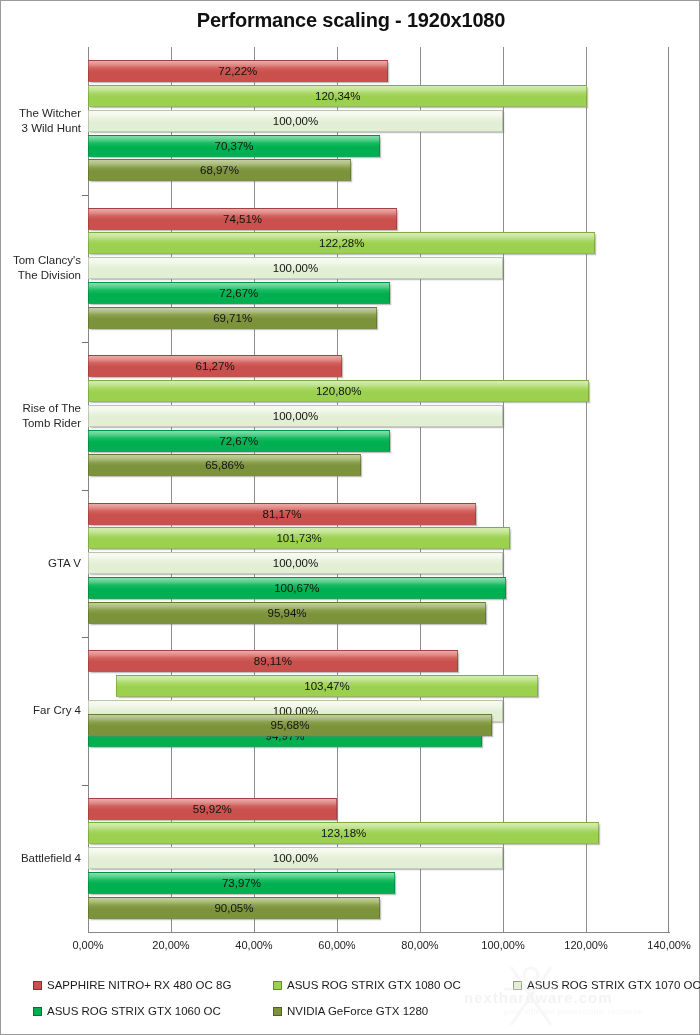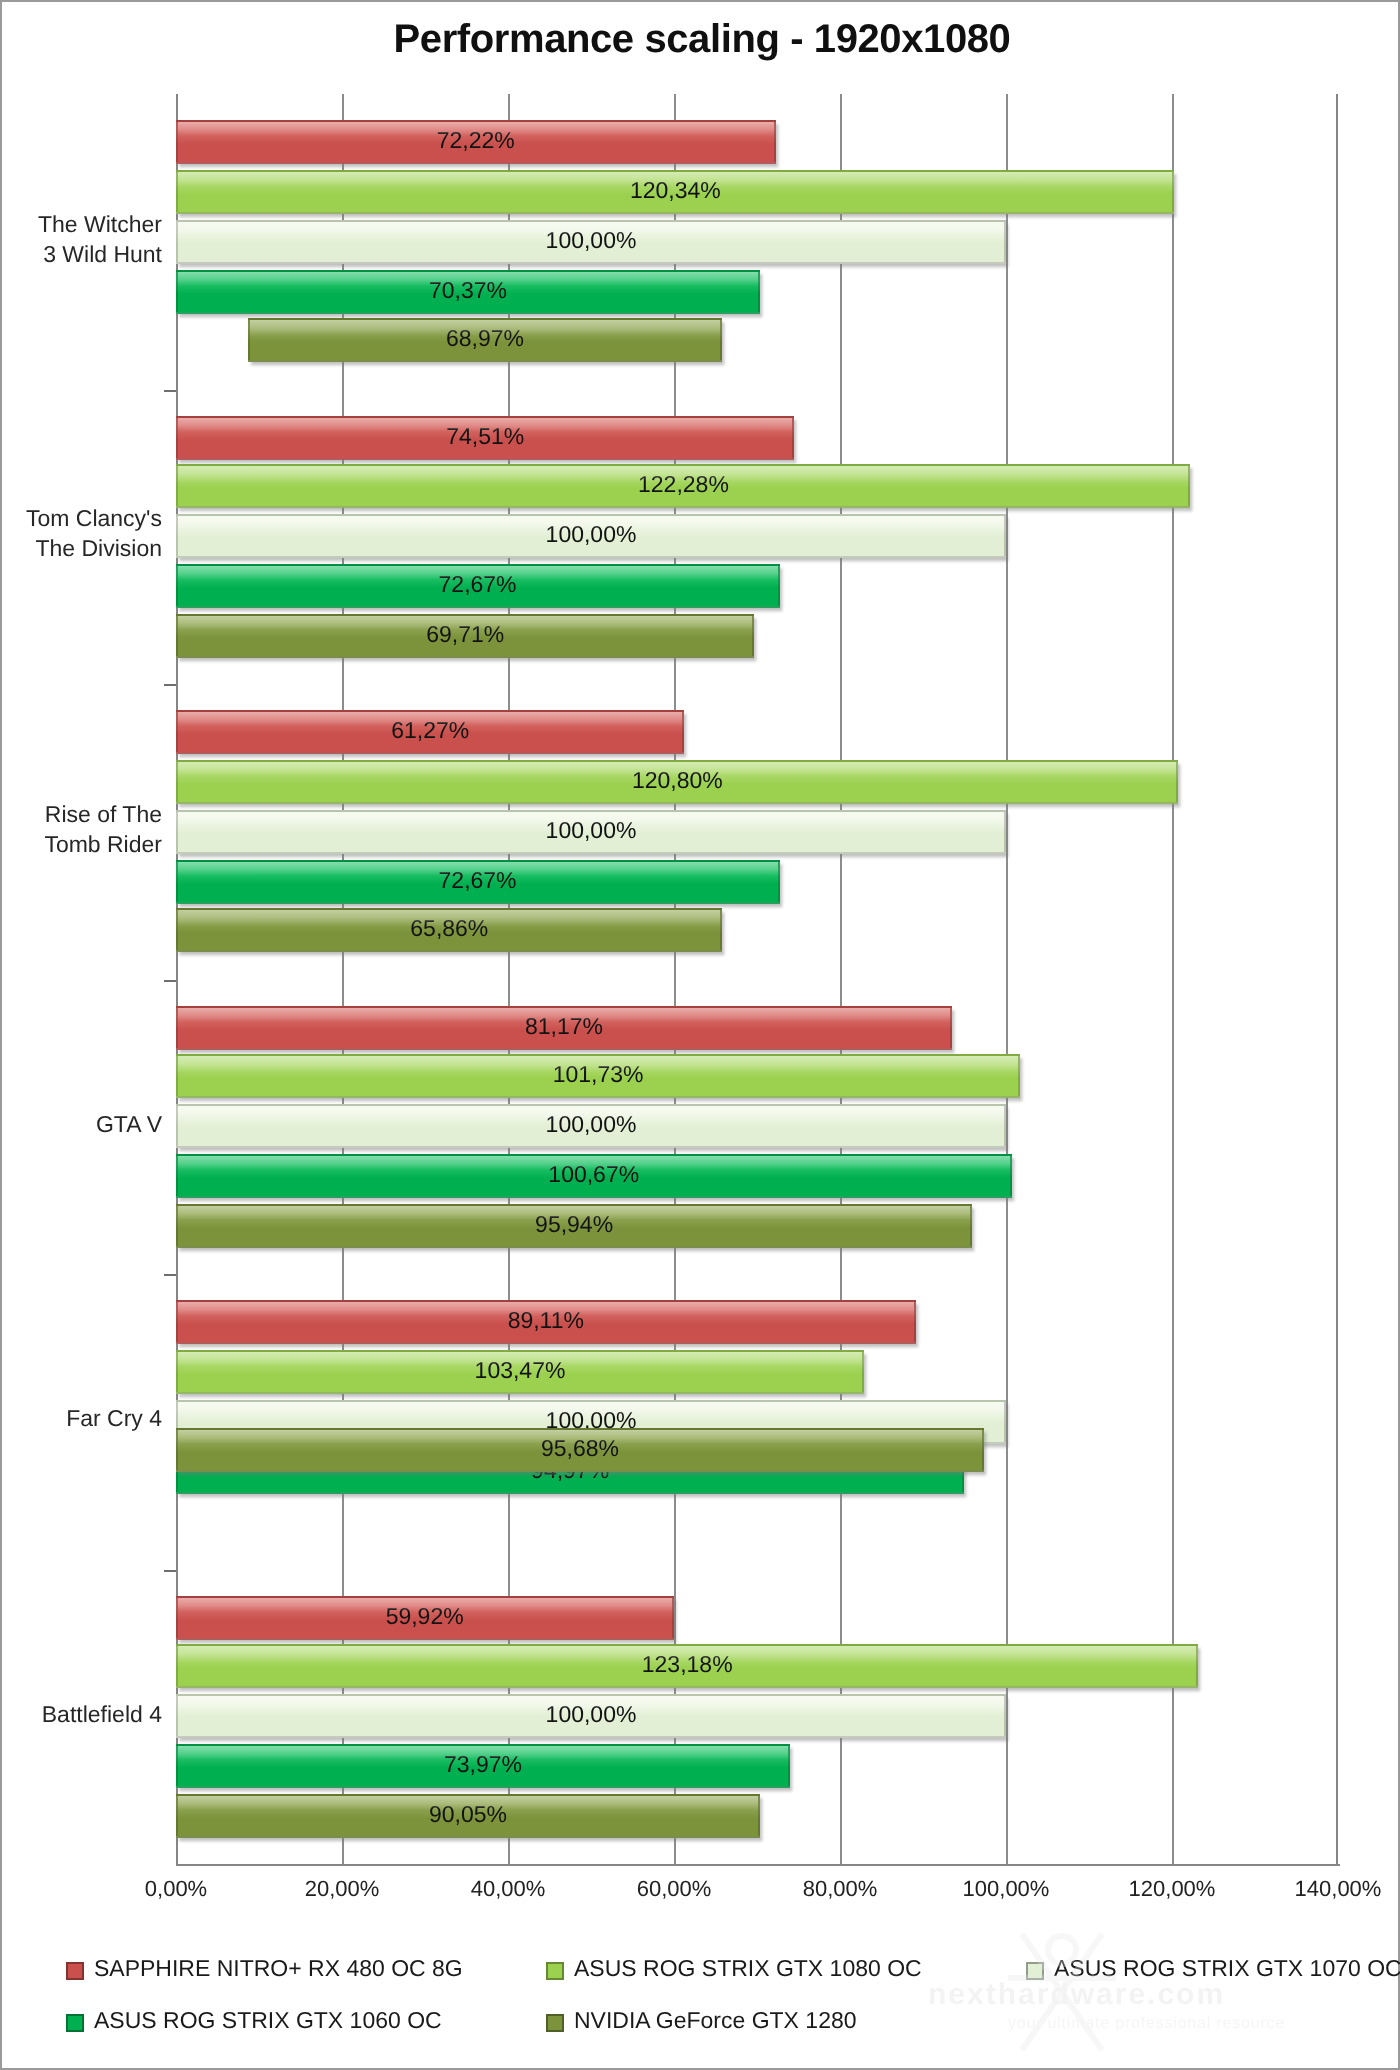--- a/index.html
+++ b/index.html
@@ -182,21 +182,21 @@
         <div class="bar-row" style="top: 62.75px; width: 415px;">
           <div class="bar" title="ASUS ROG STRIX GTX 1070 OC: 100,00%" style="background: linear-gradient(rgb(241, 247, 232) 0%, rgb(241, 247, 232) 18%, rgb(226, 239, 212) 55%, rgb(226, 239, 212) 100%);">
             <span class="bar-label" style="left: 50%; transform: translate(-50%, -50%);">100,00%</span>
           </div>
         </div>
         <div class="bar-row" style="top: 87.55px; width: 292.036px;">
           <div class="bar" title="ASUS ROG STRIX GTX 1060 OC: 70,37%" style="background: linear-gradient(rgb(44, 198, 112) 0%, rgb(44, 198, 112) 18%, rgb(0, 176, 80) 55%, rgb(0, 176, 80) 100%);">
             <span class="bar-label" style="left: 50%; transform: translate(-50%, -50%);">70,37%</span>
           </div>
         </div>
-        <div class="bar-row" style="top: 112.35px; width: 237px; margin-left: 36px;">
+        <div class="bar-row" style="top: 112.35px; width: 263px;">
           <div class="bar" title="NVIDIA GeForce GTX 1060: 68,97%" style="background: linear-gradient(rgb(151, 172, 92) 0%, rgb(151, 172, 92) 18%, rgb(124, 147, 60) 55%, rgb(124, 147, 60) 100%);">
             <span class="bar-label" style="left: 50%; transform: translate(-50%, -50%);">68,97%</span>
           </div>
         </div>
         <div class="bar-row" style="top: 160.65px; width: 309.216px;">
           <div class="bar" title="SAPPHIRE NITRO+ RX 480 OC 8G: 74,51%" style="background: linear-gradient(rgb(217, 112, 108) 0%, rgb(217, 112, 108) 18%, rgb(201, 80, 76) 55%, rgb(201, 80, 76) 100%);">
             <span class="bar-label" style="left: 50%; transform: translate(-50%, -50%);">74,51%</span>
           </div>
         </div>
         <div class="bar-row" style="top: 185.45px; width: 507.462px;">
@@ -267,21 +267,21 @@
         <div class="bar-row" style="top: 554.85px; width: 398.151px;">
           <div class="bar" title="NVIDIA GeForce GTX 1060: 95,94%" style="background: linear-gradient(rgb(151, 172, 92) 0%, rgb(151, 172, 92) 18%, rgb(124, 147, 60) 55%, rgb(124, 147, 60) 100%);">
             <span class="bar-label" style="left: 50%; transform: translate(-50%, -50%);">95,94%</span>
           </div>
         </div>
         <div class="bar-row" style="top: 603.15px; width: 369.806px;">
           <div class="bar" title="SAPPHIRE NITRO+ RX 480 OC 8G: 89,11%" style="background: linear-gradient(rgb(217, 112, 108) 0%, rgb(217, 112, 108) 18%, rgb(201, 80, 76) 55%, rgb(201, 80, 76) 100%);">
             <span class="bar-label" style="left: 50%; transform: translate(-50%, -50%);">89,11%</span>
           </div>
         </div>
-        <div class="bar-row" style="top: 627.95px; width: 344px;">
+        <div class="bar-row" style="top: 627.95px; width: 422px; margin-left: 28px;">
           <div class="bar" title="ASUS ROG STRIX GTX 1080 OC: 103,47%" style="background: linear-gradient(rgb(182, 222, 124) 0%, rgb(182, 222, 124) 18%, rgb(155, 209, 79) 55%, rgb(155, 209, 79) 100%);">
             <span class="bar-label" style="left: 50%; transform: translate(-50%, -50%);">103,47%</span>
           </div>
         </div>
         <div class="bar-row" style="top: 652.75px; width: 415px;">
           <div class="bar" title="ASUS ROG STRIX GTX 1070 OC: 100,00%" style="background: linear-gradient(rgb(241, 247, 232) 0%, rgb(241, 247, 232) 18%, rgb(226, 239, 212) 55%, rgb(226, 239, 212) 100%);">
             <span class="bar-label" style="left: 50%; transform: translate(-50%, -50%);">100,00%</span>
           </div>
         </div>
         <div class="bar-row" style="top: 677.55px; width: 394.125px;">

